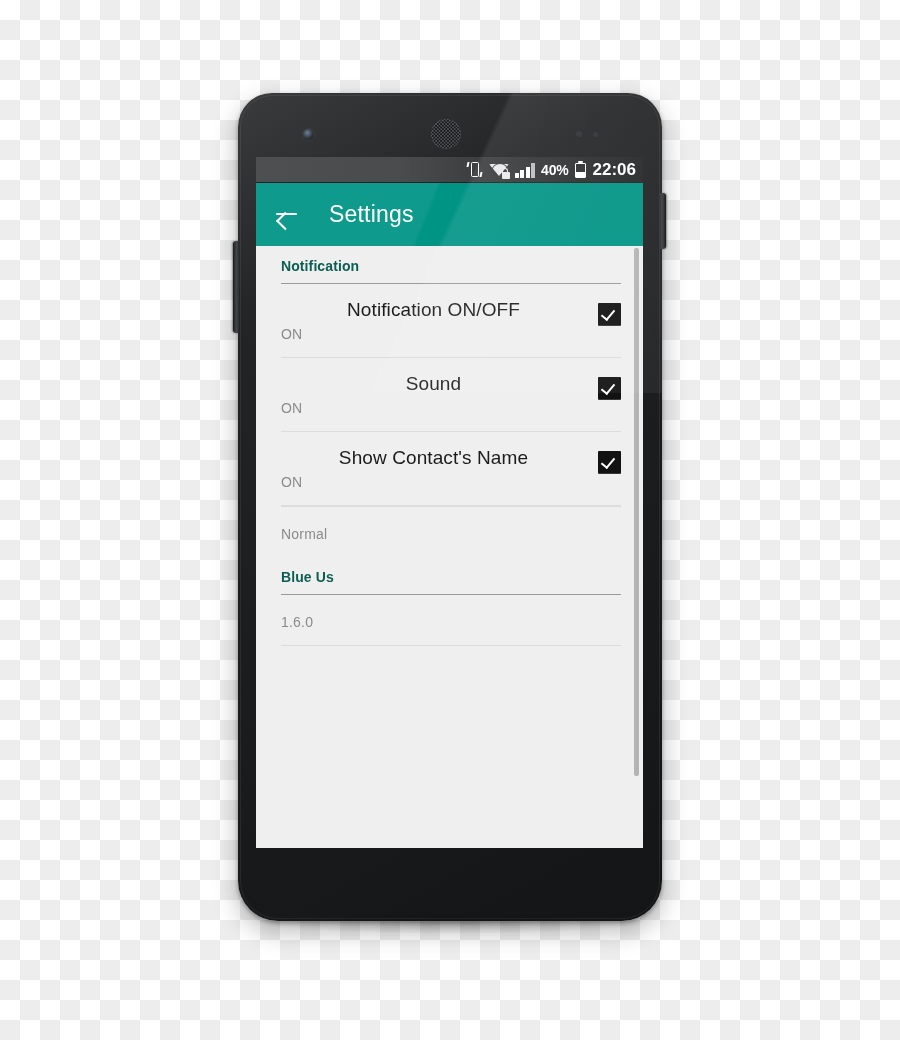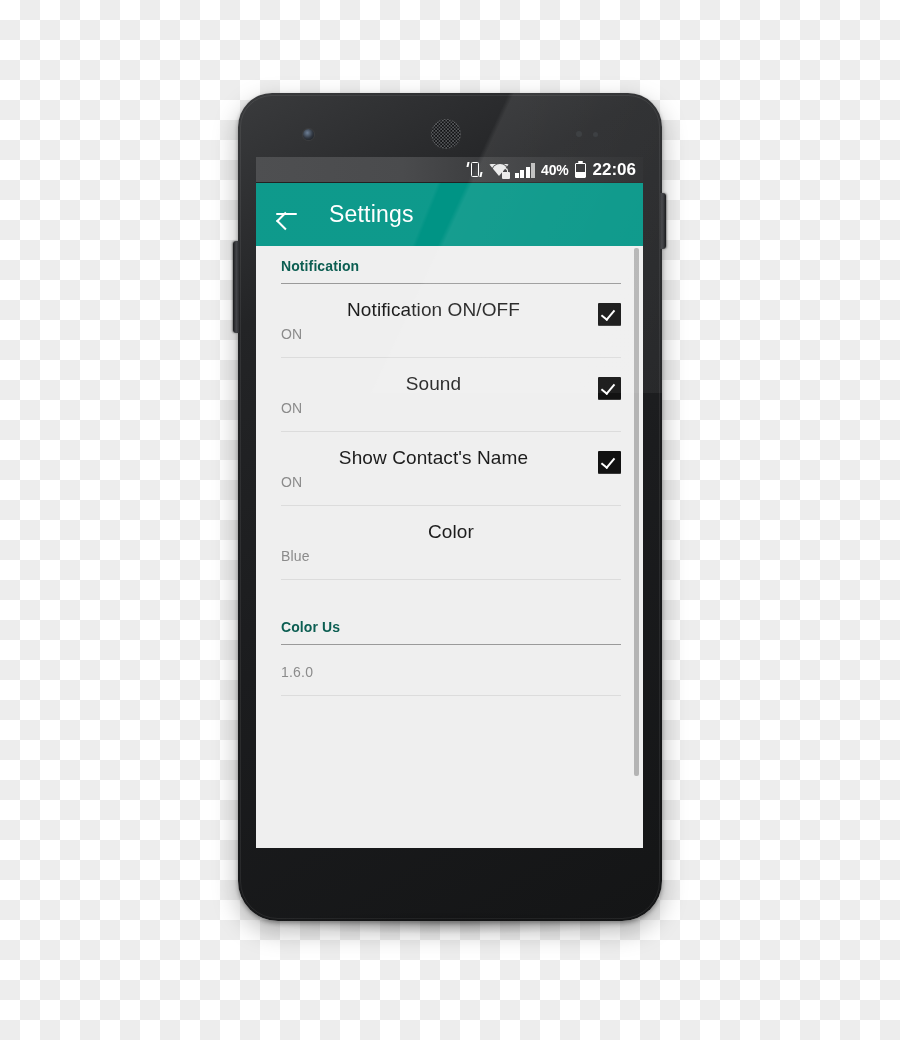--- a/index.html
+++ b/index.html
@@ -436,35 +436,30 @@
         <div class="item-text">
           <div class="item-title">Show Contact's Name</div>
           <div class="item-subtitle">ON</div>
         </div>
         <div class="checkbox">
             <div class="tick"></div>
           </div>
       </div>
       <div class="item-divider"></div>
 
+      <div class="item-divider"></div>
+
       <div class="list-item">
         <div class="item-text">
-          <div class="item-title">Color</div>
-          <div class="item-subtitle">Blue</div>
+          <div class="item-subtitle">Normal</div>
         </div>
       </div>
-      <div class="item-divider"></div>
-
-      <div class="list-item">
-        <div class="item-text">
-        </div>
-      </div>
 
       <div class="section-header">
-        <div class="label">Color Us</div>
+        <div class="label">Blue Us</div>
       </div>
       <div class="section-rule"></div>
 
       <div class="list-item">
         <div class="item-text">
           <div class="item-subtitle">1.6.0</div>
         </div>
       </div>
       <div class="item-divider"></div>
 

